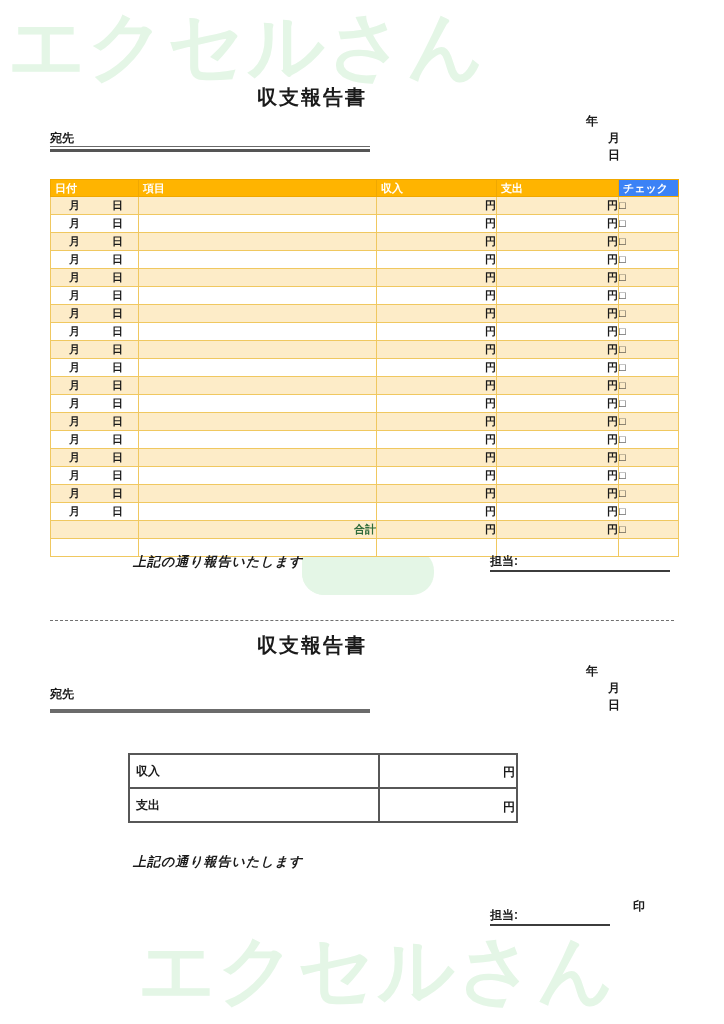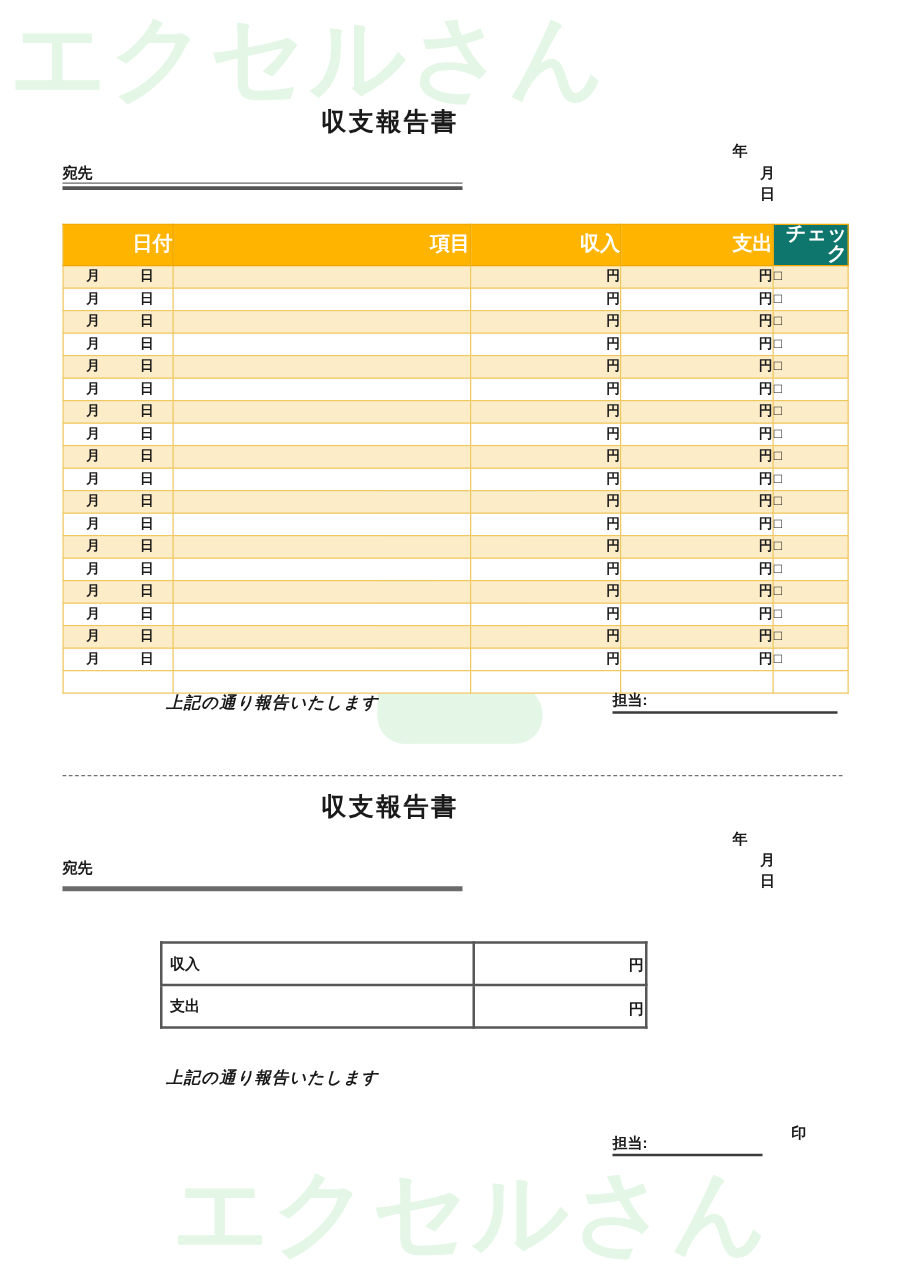--- a/index.html
+++ b/index.html
@@ -113,23 +113,23 @@
   table.ledger td {
     border: 1px solid #f0c860;
     padding: 0;
     height: 17px;
     line-height: 17px;
     font-weight: bold;
   }
   table.ledger th {
     background: #ffb400;
     color: #ffffff;
-    text-align: right;
+    text-align: left;
     padding-left: 4px;
-    font-size: 16px;
+    font-size: 11px;
     border-color: #f0a800;
     height: 16px;
     line-height: 16px;
   }
   tr.odd td { background: #fdecc8; }
   tr.even td { background: #ffffff; }
   td.c-date { text-align: center; }
   td.c-date .mo { display: inline-block; width: 46px; text-align: center; }
   td.c-date .dy { display: inline-block; width: 40px; text-align: center; }
   td.c-item { text-align: right; padding-right: 4px; color: #2f6b3a; }
@@ -208,21 +208,21 @@
       <col style="width:120px">
       <col style="width:122px">
       <col style="width:60px">
     </colgroup>
     <thead>
       <tr>
         <th style="background: rgb(255, 180, 0);">日付</th>
         <th style="background: rgb(255, 180, 0);">項目</th>
         <th style="background: rgb(255, 180, 0);">収入</th>
         <th style="background: rgb(255, 180, 0);">支出</th>
-        <th style="background: #0f766e;">チェック</th>
+        <th style="background: #3b82f6;">チェック</th>
       </tr>
     </thead>
     <tbody id="ledger-body">
         <tr class="odd">
           <td class="c-date" style="background: rgb(253, 236, 200);"><span class="mo">月</span><span class="dy">日</span></td>
           <td style="background: rgb(253, 236, 200);"></td>
           <td class="c-money" style="background: rgb(253, 236, 200);">円</td>
           <td class="c-money" style="background: rgb(253, 236, 200);">円</td>
           <td class="c-check" style="background: rgb(253, 236, 200);">□</td>
         </tr>
@@ -337,20 +337,27 @@
           <td class="c-money" style="background: rgb(253, 236, 200);">円</td>
           <td class="c-money" style="background: rgb(253, 236, 200);">円</td>
           <td class="c-check" style="background: rgb(253, 236, 200);">□</td>
         </tr>
         <tr class="even">
           <td class="c-date"><span class="mo">月</span><span class="dy">日</span></td>
           <td></td>
           <td class="c-money">円</td>
           <td class="c-money">円</td>
           <td class="c-check">□</td>
+        </tr>
+        <tr class="odd">
+          <td style="background: rgb(253, 236, 200);"></td>
+          <td class="c-item" style="background: rgb(253, 236, 200); color: rgb(47, 107, 58);">合計</td>
+          <td class="c-money" style="background: rgb(253, 236, 200);">円</td>
+          <td class="c-money" style="background: rgb(253, 236, 200);">円</td>
+          <td class="c-check" style="background: rgb(253, 236, 200);">□</td>
         </tr>
         <tr>
           <td class="blank-row" style="background: rgb(255, 255, 255);"></td>
           <td class="blank-row" style="background: rgb(255, 255, 255);"></td>
           <td class="blank-row" style="background: rgb(255, 255, 255);"></td>
           <td class="blank-row" style="background: rgb(255, 255, 255);"></td>
           <td class="blank-row" style="background: rgb(255, 255, 255);"></td>
         </tr>
       </tbody>
   </table>

